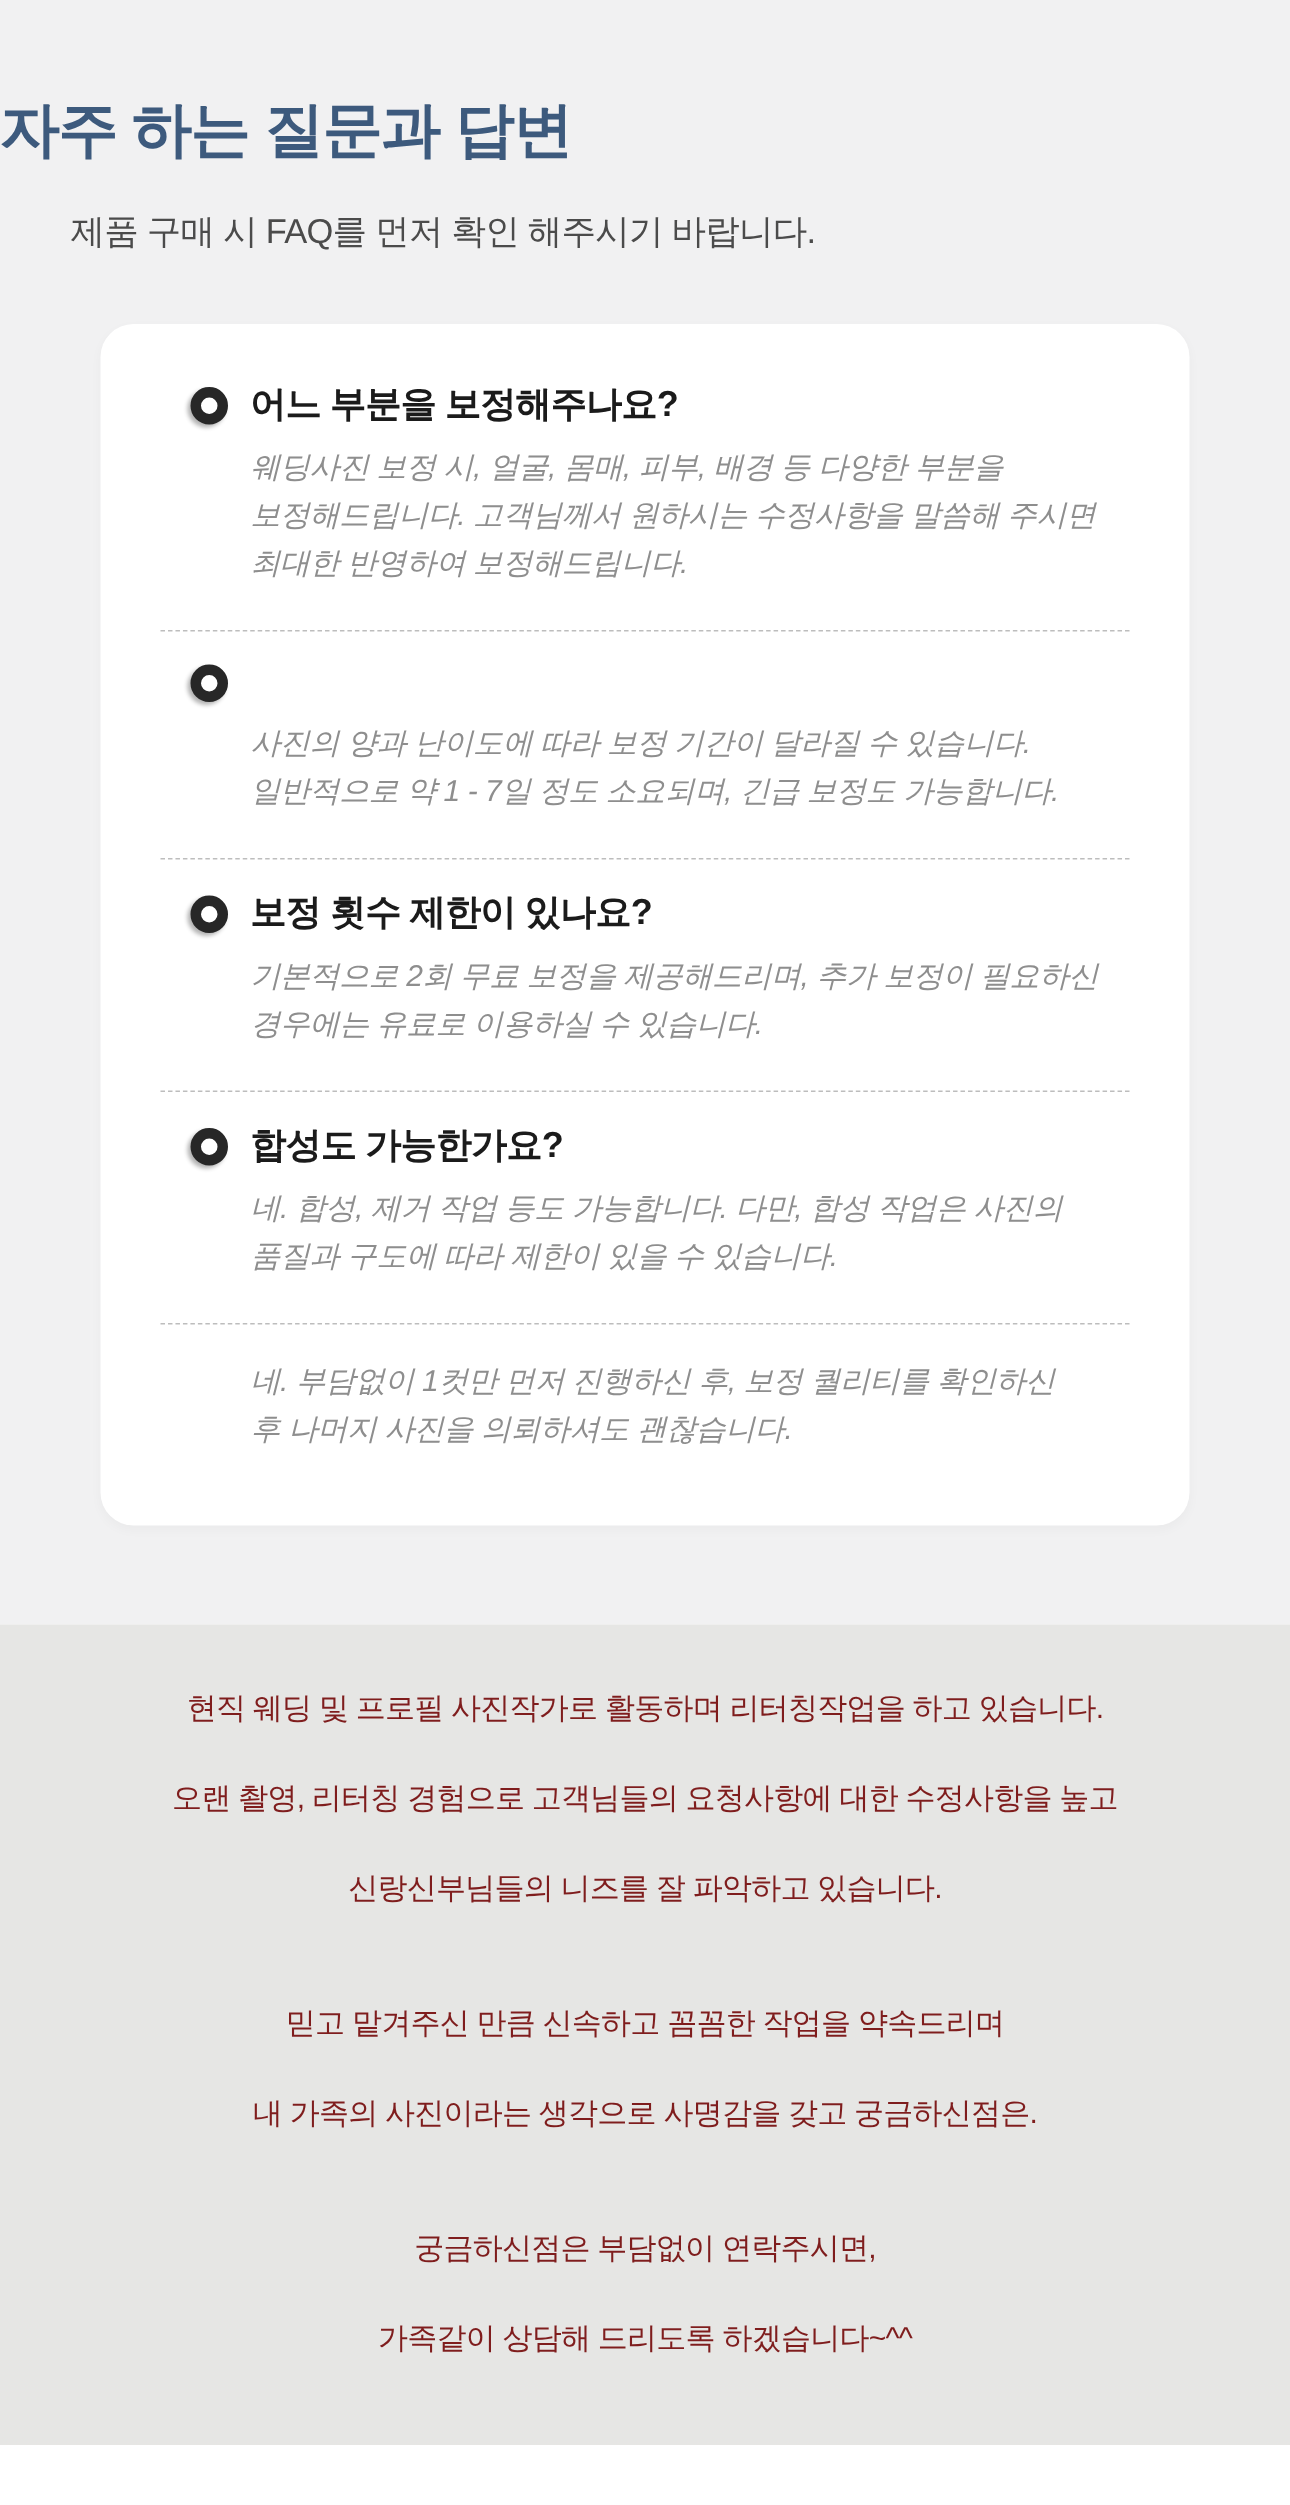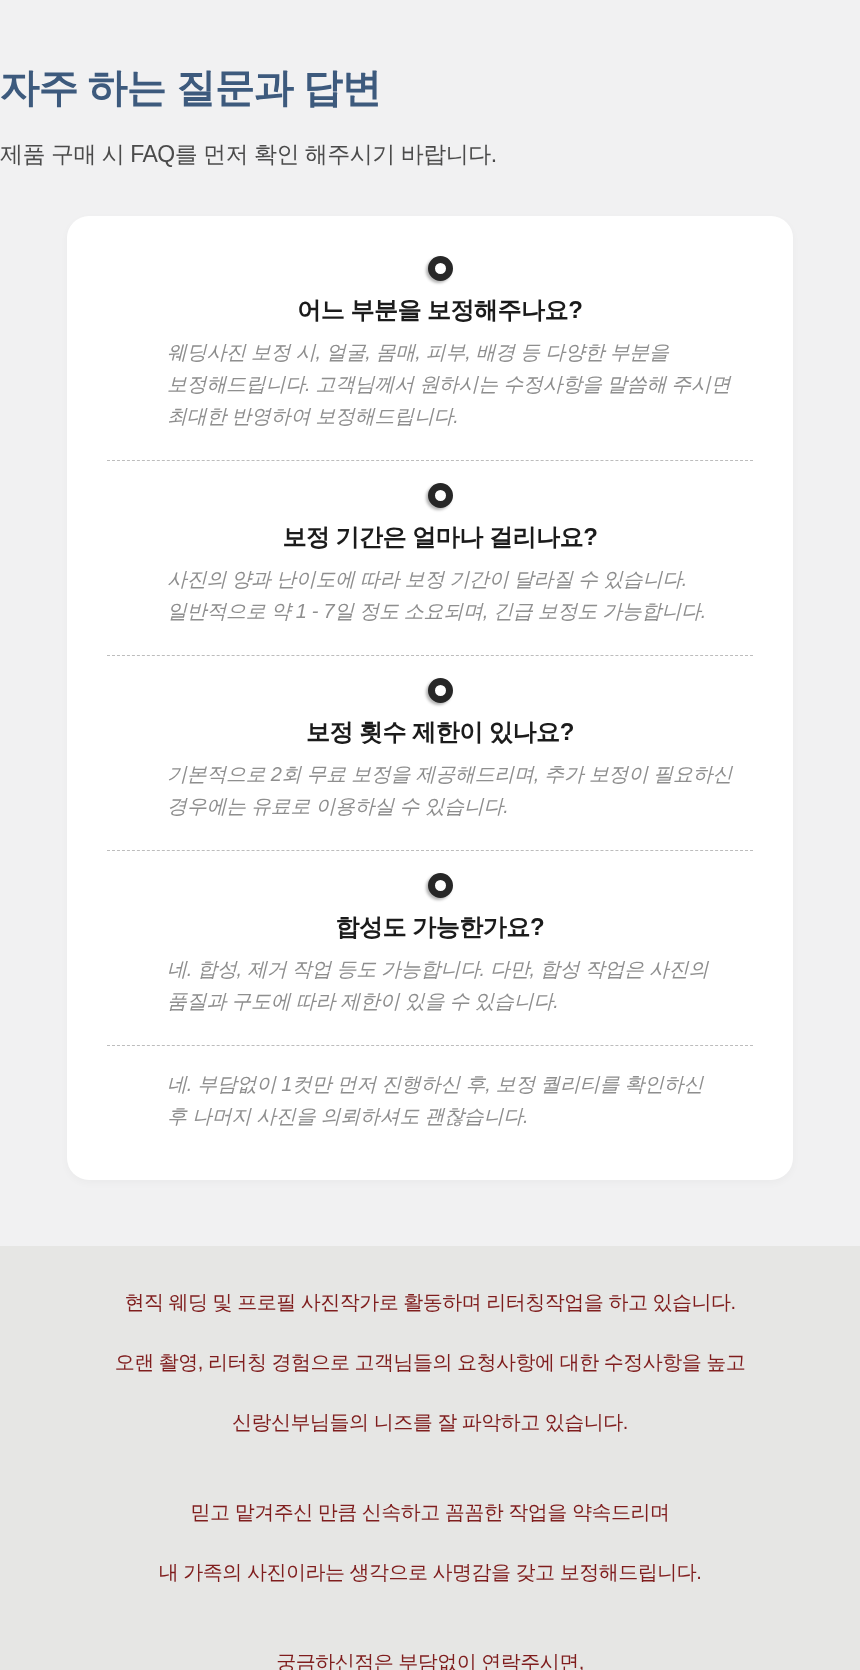--- a/index.html
+++ b/index.html
@@ -21,38 +21,38 @@
     letter-spacing: -1px;
     color: var(--title, #3d5a7d);
     line-height: 50px;
   }
   .page-subtitle {
     margin-top: 26px;
     font-size: 23px;
     color: #4b4b4b;
     line-height: 32px;
     letter-spacing: -0.5px;
+    margin-left: 47px;
   }
 
   
   .faq-card {
     width: 726px;
     box-sizing: border-box;
     margin: 46px auto 0;
     background: var(--card-background, #ffffff);
     border-radius: 22px;
     padding: 40px 40px 48px;
     box-shadow: 0 3px 8px rgba(0,0,0,0.03);
   }
   .q-row {
     display: flex;
     align-items: center;
     gap: 15px;
     padding-left: 20px;
-    flex-direction: column;
   }
   .bullet {
     flex: none;
     width: 25px;
     height: 25px;
     box-sizing: border-box;
     border: 7px solid var(--bullet-icon, #272727);
     border-radius: 50%;
     background: #fff;
     box-shadow: -2px 2px 3px rgba(0,0,0,0.30);
@@ -116,21 +116,20 @@
       <p class="a-text">웨딩사진 보정 시, 얼굴, 몸매, 피부, 배경 등 다양한 부분을
 보정해드립니다. 고객님께서 원하시는 수정사항을 말씀해 주시면
 최대한 반영하여 보정해드립니다.</p>
     </div>
 
     <hr class="divider">
 
     <div class="faq-item">
       <div class="q-row">
         <span class="bullet"></span>
-        <span class="q-text">보정 기간은 얼마나 걸리나요?</span>
       </div>
       <p class="a-text">사진의 양과 난이도에 따라 보정 기간이 달라질 수 있습니다.
 일반적으로 약 1 - 7일 정도 소요되며, 긴급 보정도 가능합니다.</p>
     </div>
 
     <hr class="divider">
 
     <div class="faq-item">
       <div class="q-row">
         <span class="bullet"></span>
@@ -159,16 +158,16 @@
     </div>
 
   </div>
 </div>
 
 <section class="about-section">
   <p class="about-line">현직 웨딩 및 프로필 사진작가로 활동하며 리터칭작업을 하고 있습니다.</p>
   <p class="about-line">오랜 촬영, 리터칭 경험으로 고객님들의 요청사항에 대한 수정사항을 높고</p>
   <p class="about-line">신랑신부님들의 니즈를 잘 파악하고 있습니다.</p>
   <p class="about-line group-gap">믿고 맡겨주신 만큼 신속하고 꼼꼼한 작업을 약속드리며</p>
-  <p class="about-line">내 가족의 사진이라는 생각으로 사명감을 갖고 보정해드립니다.</p>
+  <p class="about-line">내 가족의 사진이라는 생각으로 사명감을 갖고 궁금하신점은.</p>
   <p class="about-line group-gap">궁금하신점은 부담없이 연락주시면,</p>
   <p class="about-line">가족같이 상담해 드리도록 하겠습니다~^^</p>
 </section>
 
 </body></html>

